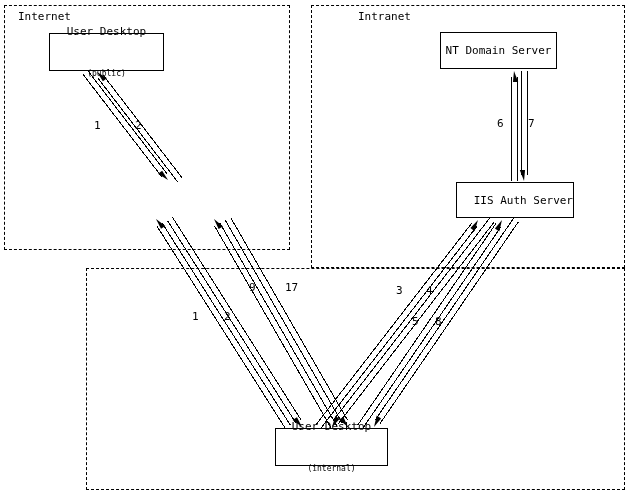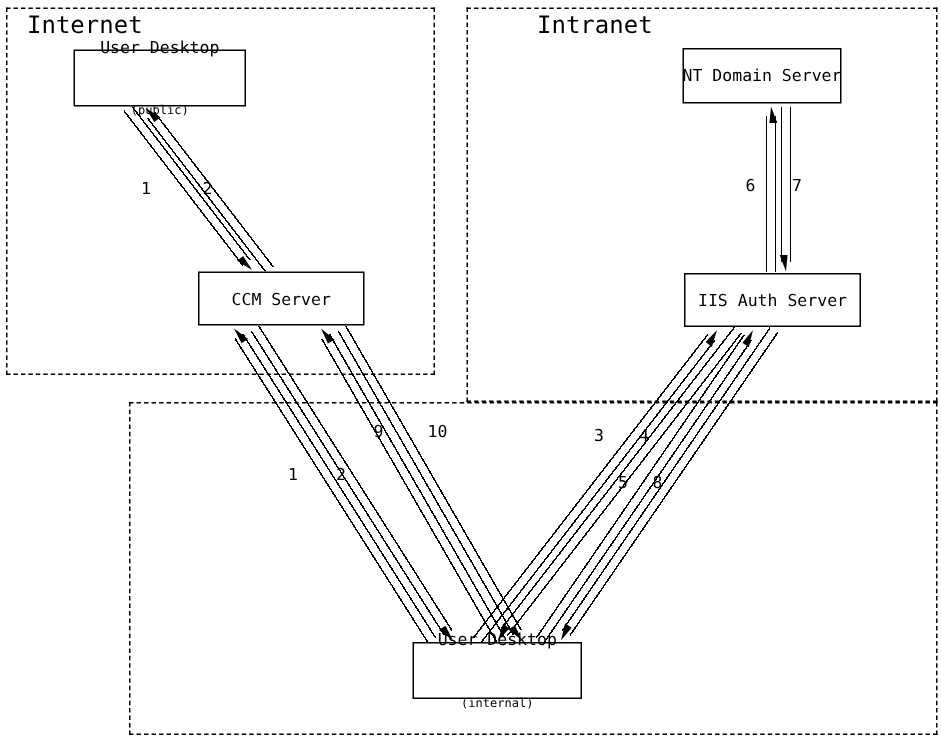--- a/index.html
+++ b/index.html
@@ -27,21 +27,21 @@
     height: 497px;
   }
   .zone {
     position: absolute;
     border: 1px dashed #000000;
     box-sizing: border-box;
     background: transparent;
   }
   .zone-label {
     position: absolute;
-    font-size: 16px;
+    font-size: 11px;
     line-height: 12px;
     letter-spacing: 0px;
     white-space: nowrap;
     color: #000000;
     text-align: right;
   }
   .node {
     position: absolute;
     border: 1px solid #000000;
     box-sizing: border-box;
@@ -149,44 +149,41 @@
         <line x1="527.00" y1="71.00" x2="527.00" y2="174.95" stroke="#000000" stroke-width="1" shape-rendering="crispEdges"></line>
         <polygon points="524.00,181.00 519.80,170.00 525.05,170.00" fill="#000000"></polygon>
       </g>
     </svg>
 
   <div class="node" id="node-user-desktop-public" style="left: 49px; top: 33px; width: 115px; height: 38px;">
     <span class="node-title">User Desktop</span>
     <span class="node-sub">(public)</span>
   </div>
 
-  <div class="node" id="node-ccm-server" style="left: 132px; top: 181px; width: 111px; height: 36px;">
-    <span class="node-title">CCM Server</span>
-  </div>
 
-  <div class="node" id="node-nt-domain-server" style="left: 455px; top: 32px; width: 106px; height: 37px;">
+  <div class="node" id="node-nt-domain-server" style="left: 440px; top: 32px; width: 117px; height: 37px;">
     <span class="node-title">NT Domain Server</span>
   </div>
 
-  <div class="node" id="node-iis-auth-server" style="left: 456px; top: 182px; width: 118px; height: 36px;">
+  <div class="node" id="node-iis-auth-server" style="left: 456px; top: 182px; width: 118px; height: 36px; align-items: flex-end;">
     <span class="node-title">IIS Auth Server</span>
   </div>
 
   <div class="node" id="node-user-desktop-internal" style="left: 275px; top: 428px; width: 113px; height: 38px;">
     <span class="node-title">User Desktop</span>
     <span class="node-sub">(internal)</span>
   </div>
 
   <div id="flow-labels">
       <div class="flow-label" style="left: 94px; top: 120px;">1</div>
       <div class="flow-label" style="left: 135px; top: 120px;">2</div>
       <div class="flow-label" style="left: 192px; top: 311px;">1</div>
       <div class="flow-label" style="left: 224px; top: 311px;">2</div>
       <div class="flow-label" style="left: 249px; top: 282px;">9</div>
-      <div class="flow-label" style="left: 285px; top: 282px;">10</div>
+      <div class="flow-label" style="left: 285px; top: 282px;">17</div>
       <div class="flow-label" style="left: 396px; top: 285px;">3</div>
       <div class="flow-label" style="left: 426px; top: 285px;">4</div>
       <div class="flow-label" style="left: 412px; top: 316px;">5</div>
       <div class="flow-label" style="left: 435px; top: 316px;">8</div>
       <div class="flow-label" style="left: 497px; top: 118px;">6</div>
       <div class="flow-label" style="left: 528px; top: 118px;">7</div>
     </div>
 
 </div>
 

